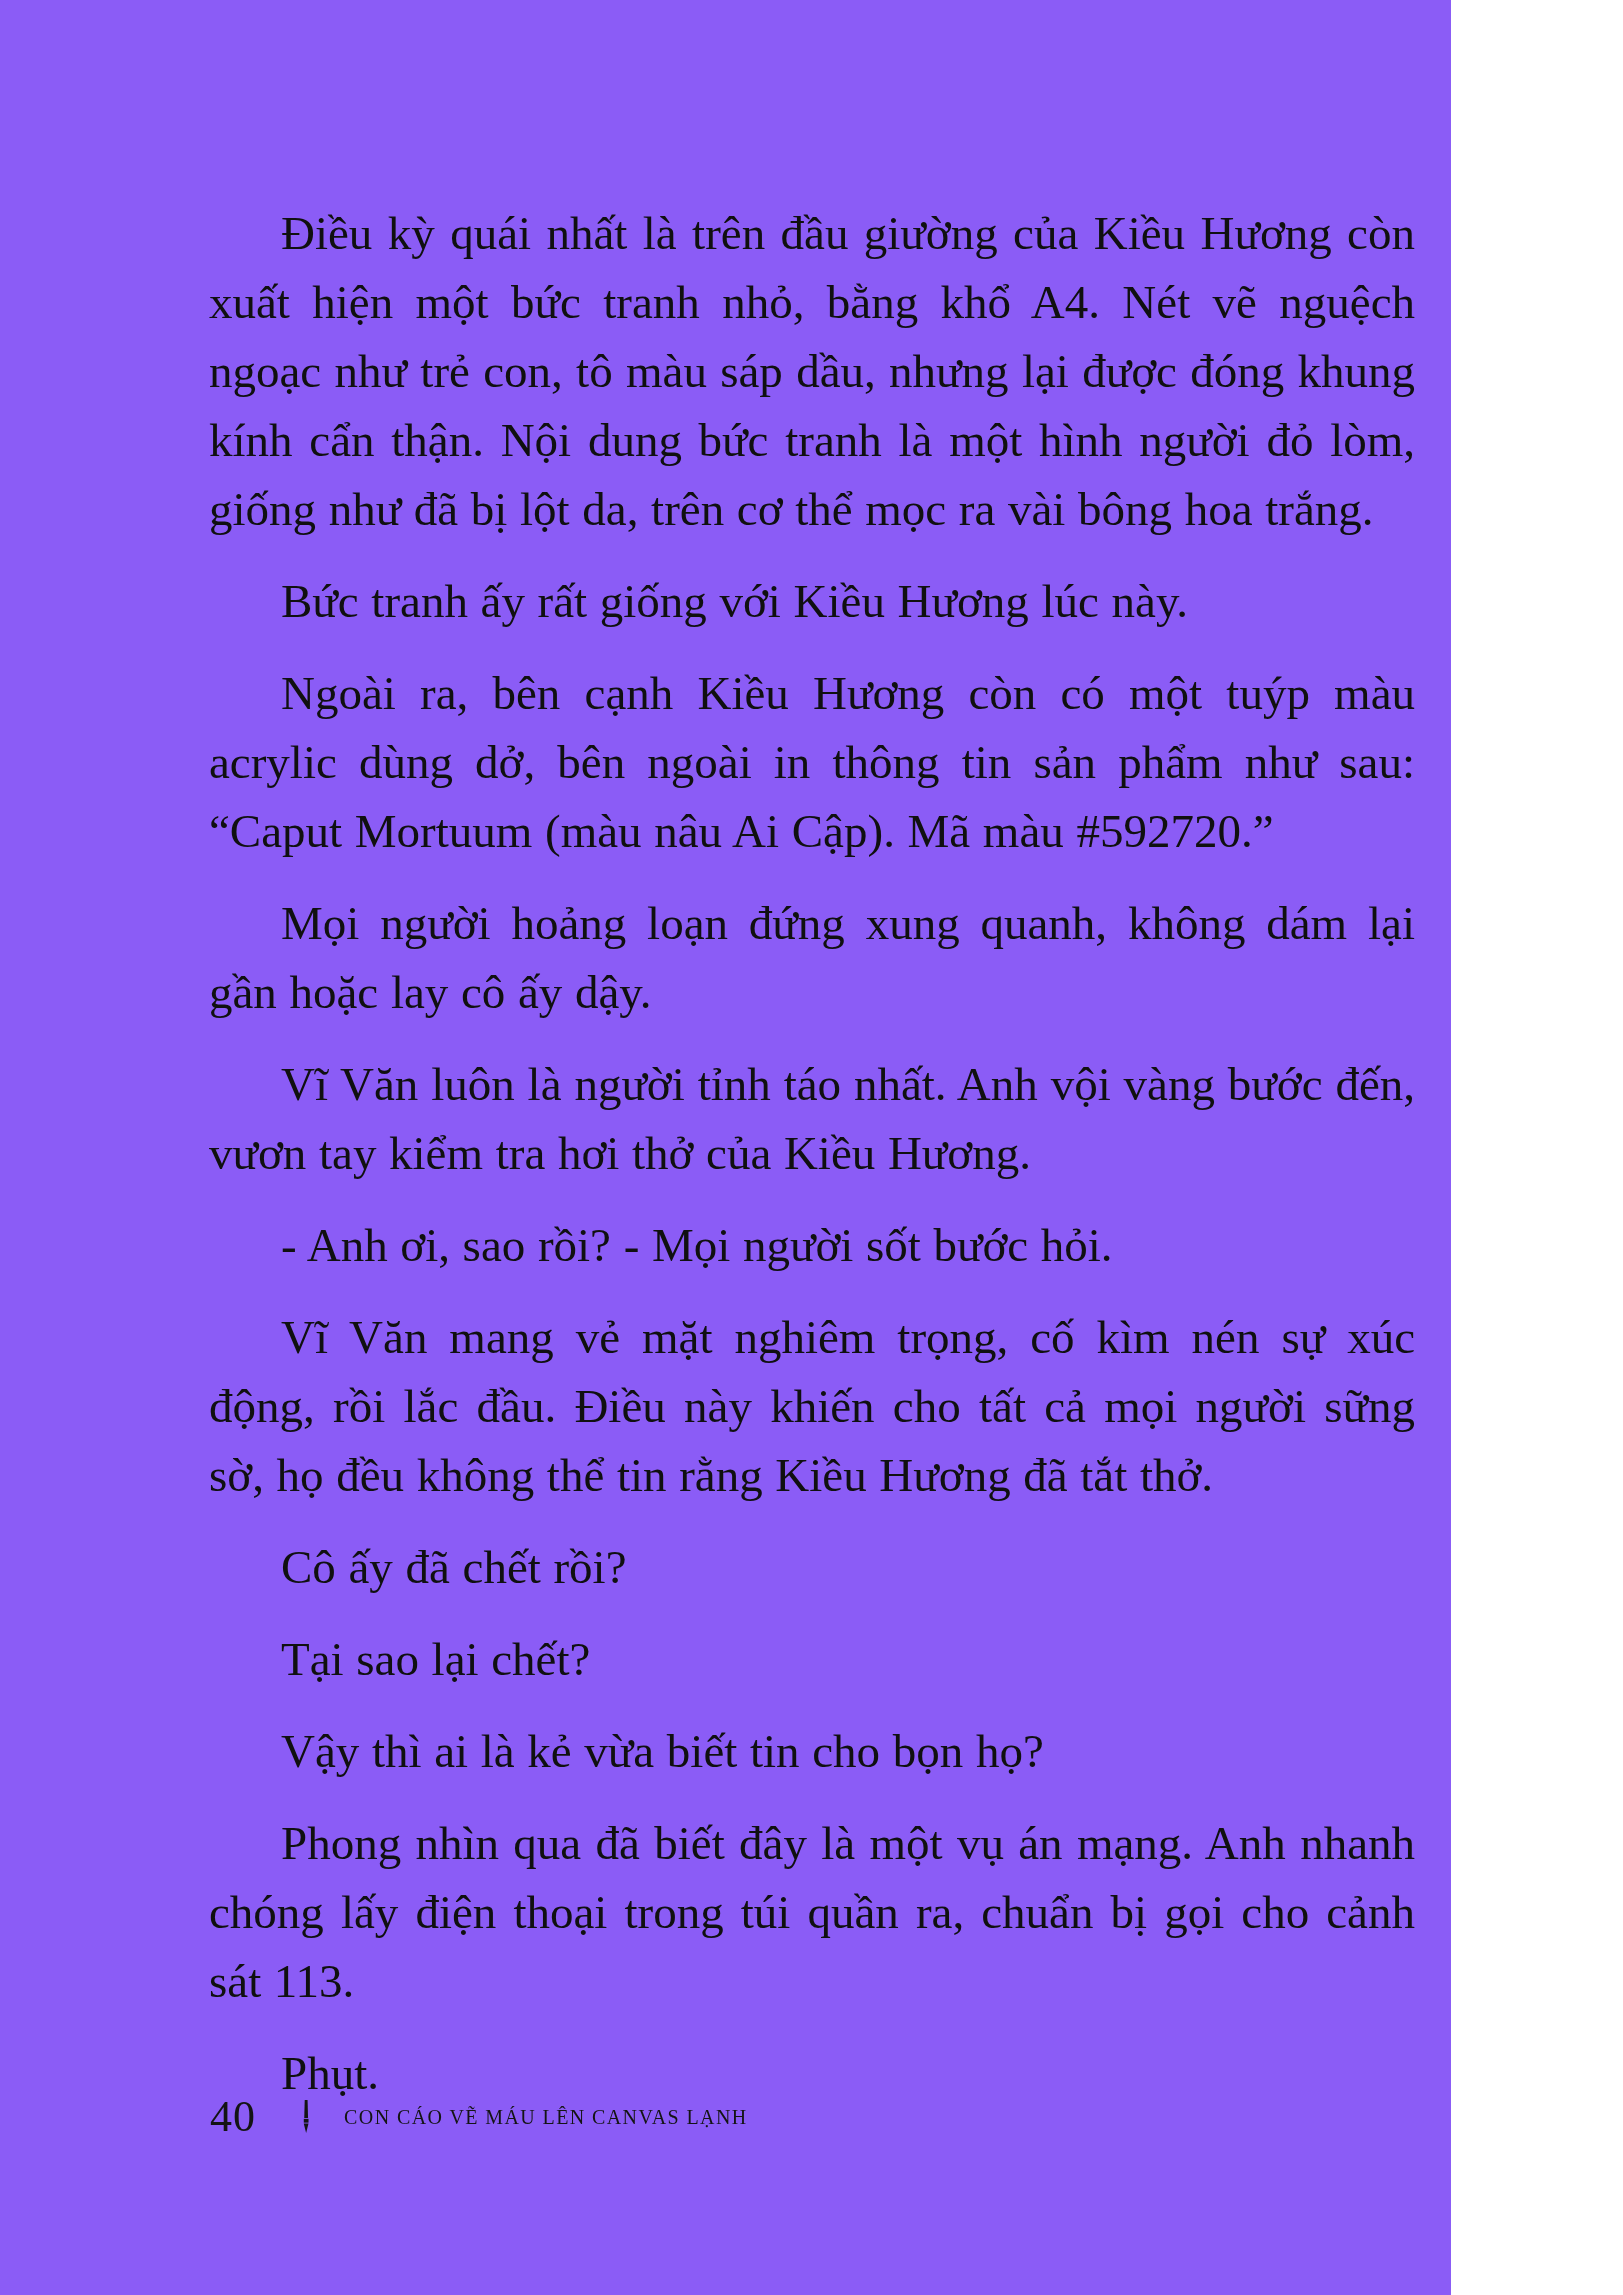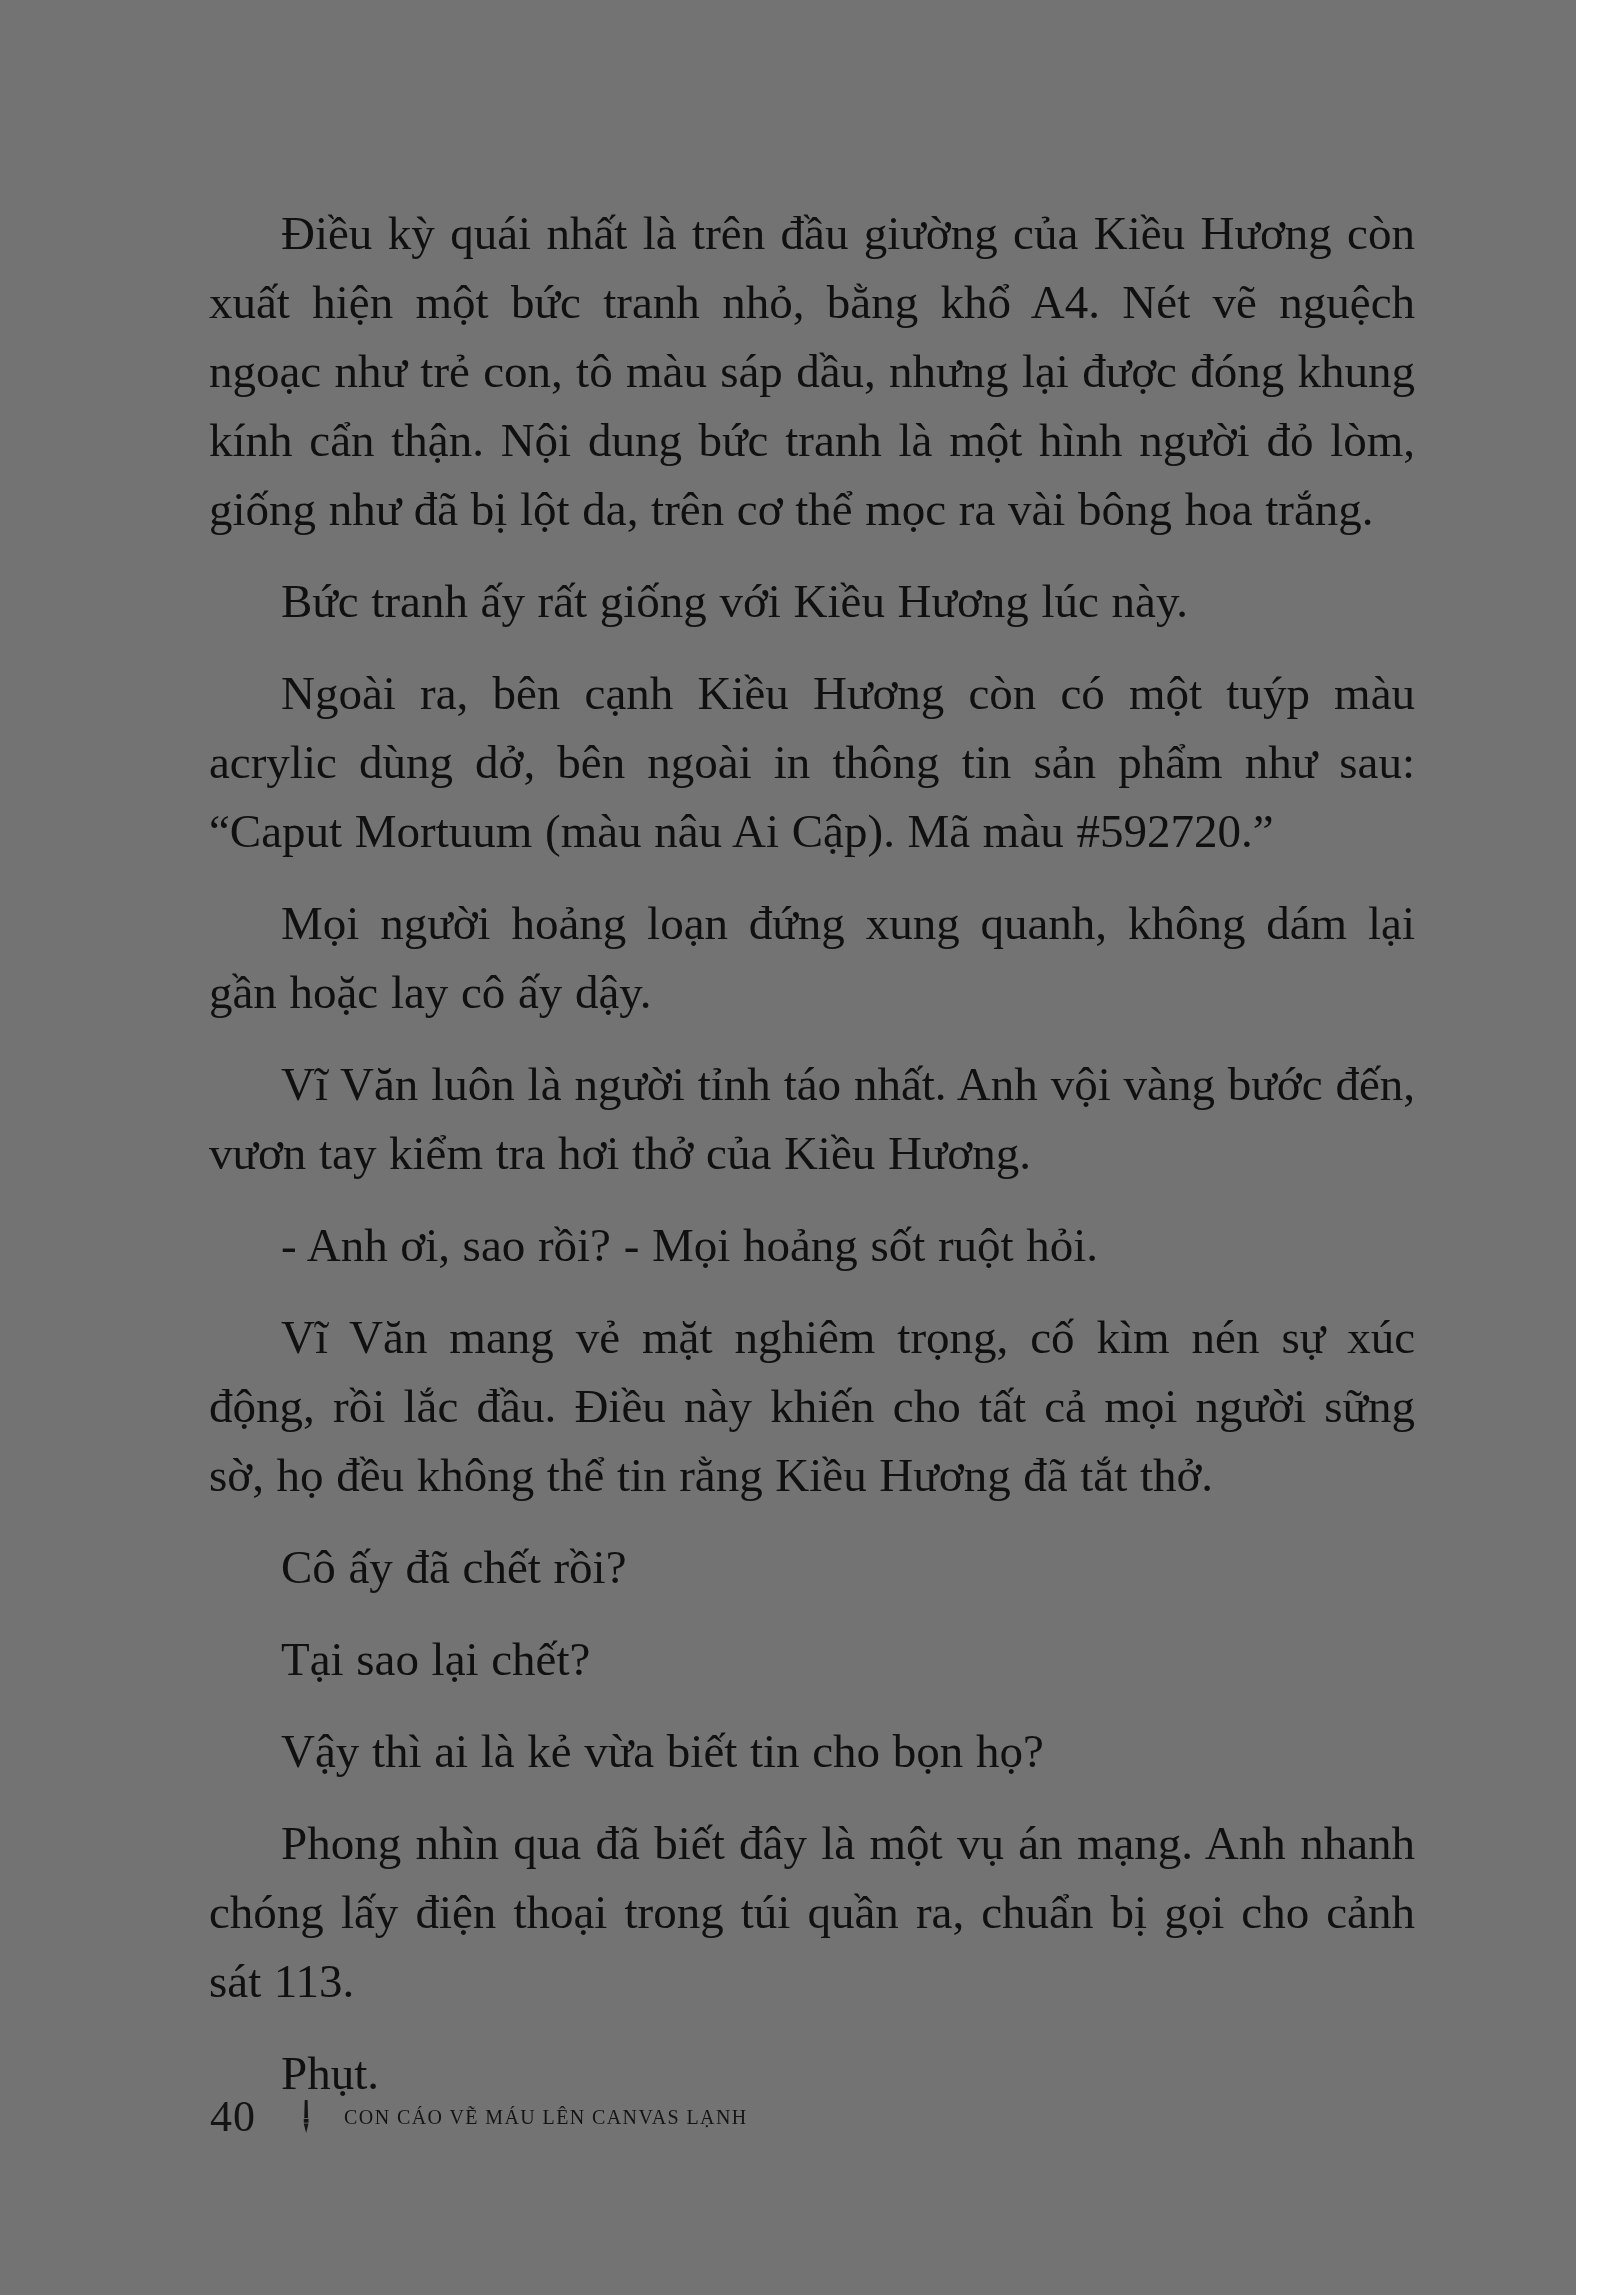--- a/index.html
+++ b/index.html
@@ -2,23 +2,23 @@
 <html lang="vi" style="font-size:7.6px"><head>
 <meta charset="utf-8">
 <style>
   html, body {
     margin: 0;
     padding: 0;
     background: #ffffff;
   }
   .page {
     position: relative;
-    width: 1576px;
+    width: 1451px;
     height: 2295px;
-    background: #737373;
+    background: #8b5cf6;
     color: #101010;
     font-family: "Liberation Serif", "DejaVu Serif", serif;
     overflow: hidden;
   }
   .text-block {
     position: absolute;
     top: 199px;
     left: 209px;
     width: 1206px;
     font-size: 47px;
@@ -67,21 +67,21 @@
 <body>
 
 <div class="page">
 
   <div class="text-block">
     <p class="para">Điều kỳ quái nhất là trên đầu giường của Kiều Hương còn xuất hiện một bức tranh nhỏ, bằng khổ A4. Nét vẽ nguệch ngoạc như trẻ con, tô màu sáp dầu, nhưng lại được đóng khung kính cẩn thận. Nội dung bức tranh là một hình người đỏ lòm, giống như đã bị lột da, trên cơ thể mọc ra vài bông hoa trắng.</p>
     <p class="para single">Bức tranh ấy rất giống với Kiều Hương lúc này.</p>
     <p class="para">Ngoài ra, bên cạnh Kiều Hương còn có một tuýp màu acrylic dùng dở, bên ngoài in thông tin sản phẩm như sau: “Caput Mortuum (màu nâu Ai Cập). Mã màu #592720.”</p>
     <p class="para">Mọi người hoảng loạn đứng xung quanh, không dám lại gần hoặc lay cô ấy dậy.</p>
     <p class="para">Vĩ Văn luôn là người tỉnh táo nhất. Anh vội vàng bước đến, vươn tay kiểm tra hơi thở của Kiều Hương.</p>
-    <p class="para single">- Anh ơi, sao rồi? - Mọi hoảng sốt ruột hỏi.</p>
+    <p class="para single">- Anh ơi, sao rồi? - Mọi người sốt bước hỏi.</p>
     <p class="para">Vĩ Văn mang vẻ mặt nghiêm trọng, cố kìm nén sự xúc động, rồi lắc đầu. Điều này khiến cho tất cả mọi người sững sờ, họ đều không thể tin rằng Kiều Hương đã tắt thở.</p>
     <p class="para single">Cô ấy đã chết rồi?</p>
     <p class="para single">Tại sao lại chết?</p>
     <p class="para single">Vậy thì ai là kẻ vừa biết tin cho bọn họ?</p>
     <p class="para">Phong nhìn qua đã biết đây là một vụ án mạng. Anh nhanh chóng lấy điện thoại trong túi quần ra, chuẩn bị gọi cho cảnh sát 113.</p>
     <p class="para italic">Phụt.</p>
   </div>
 
   <div class="footer">
     <span class="page-number">40</span>

